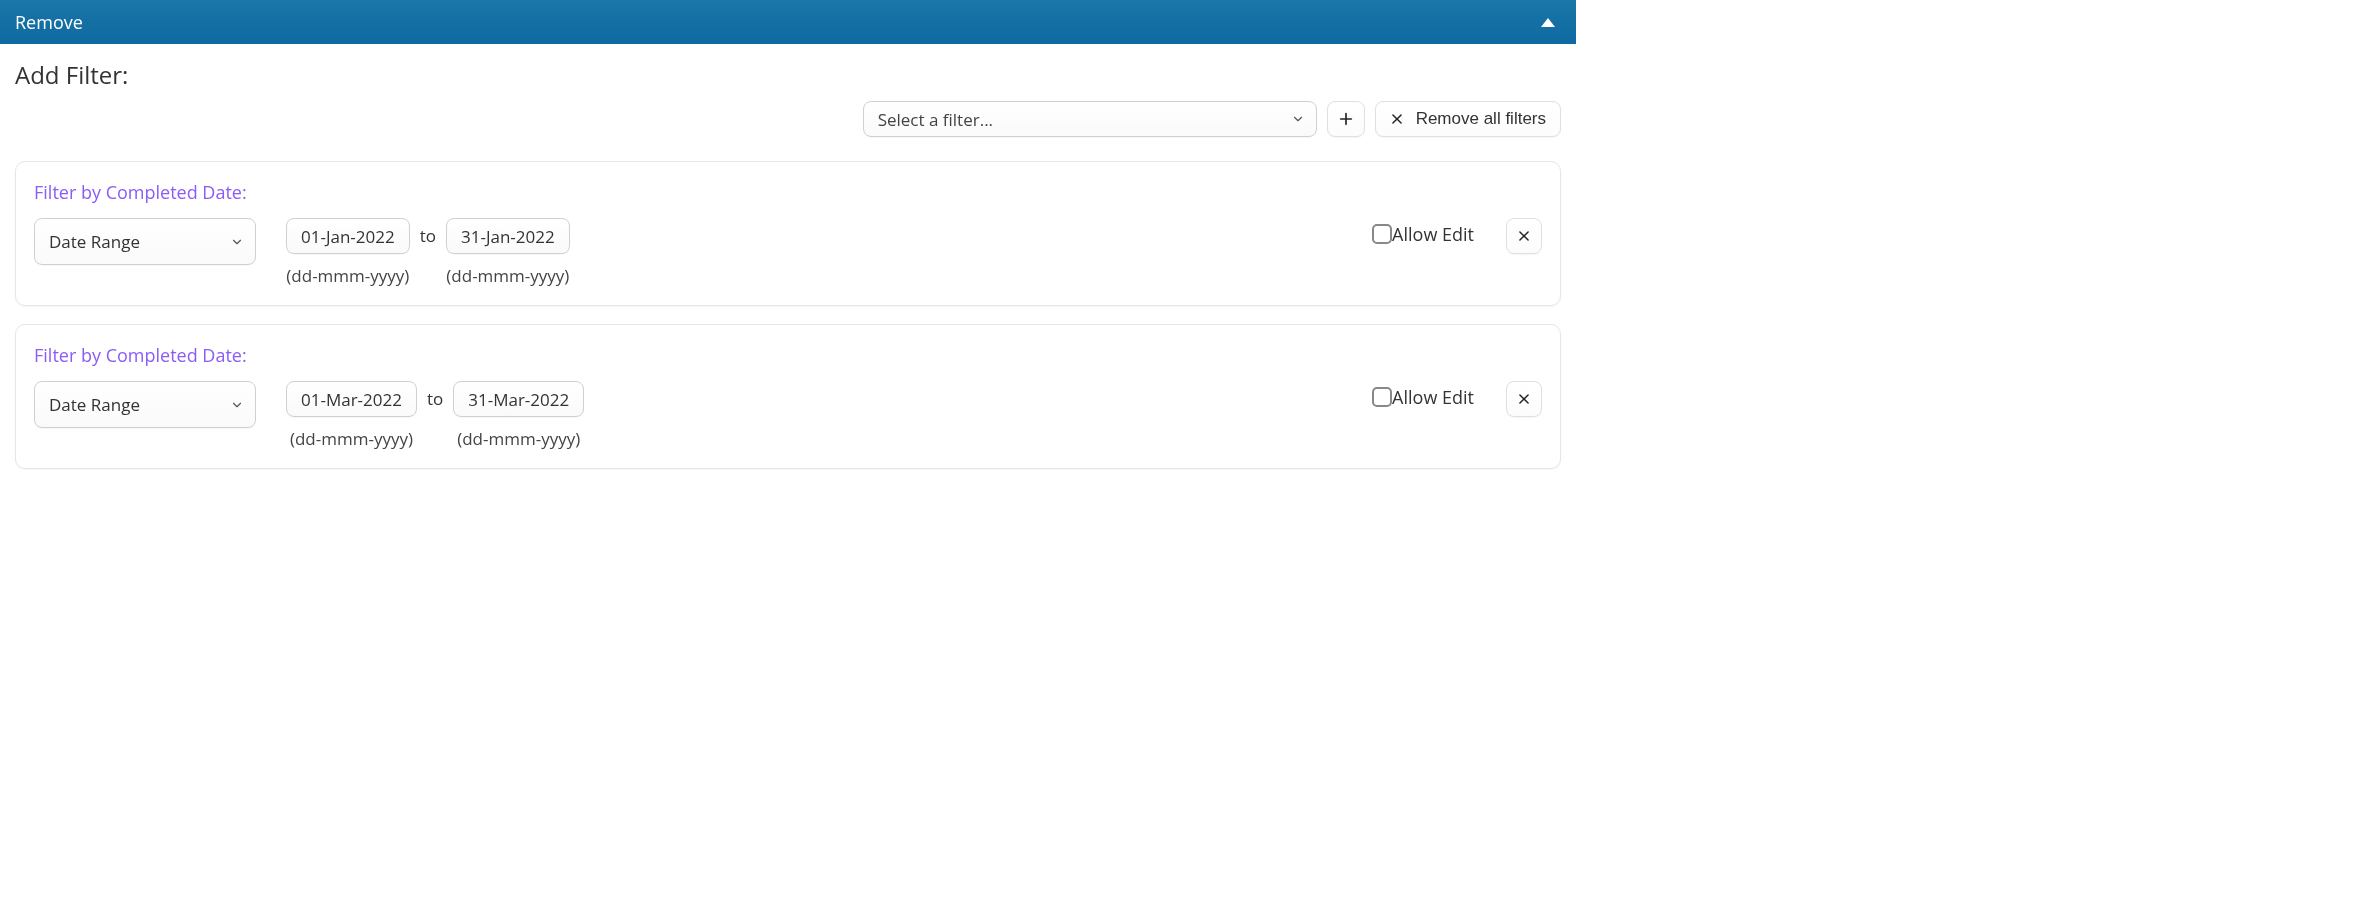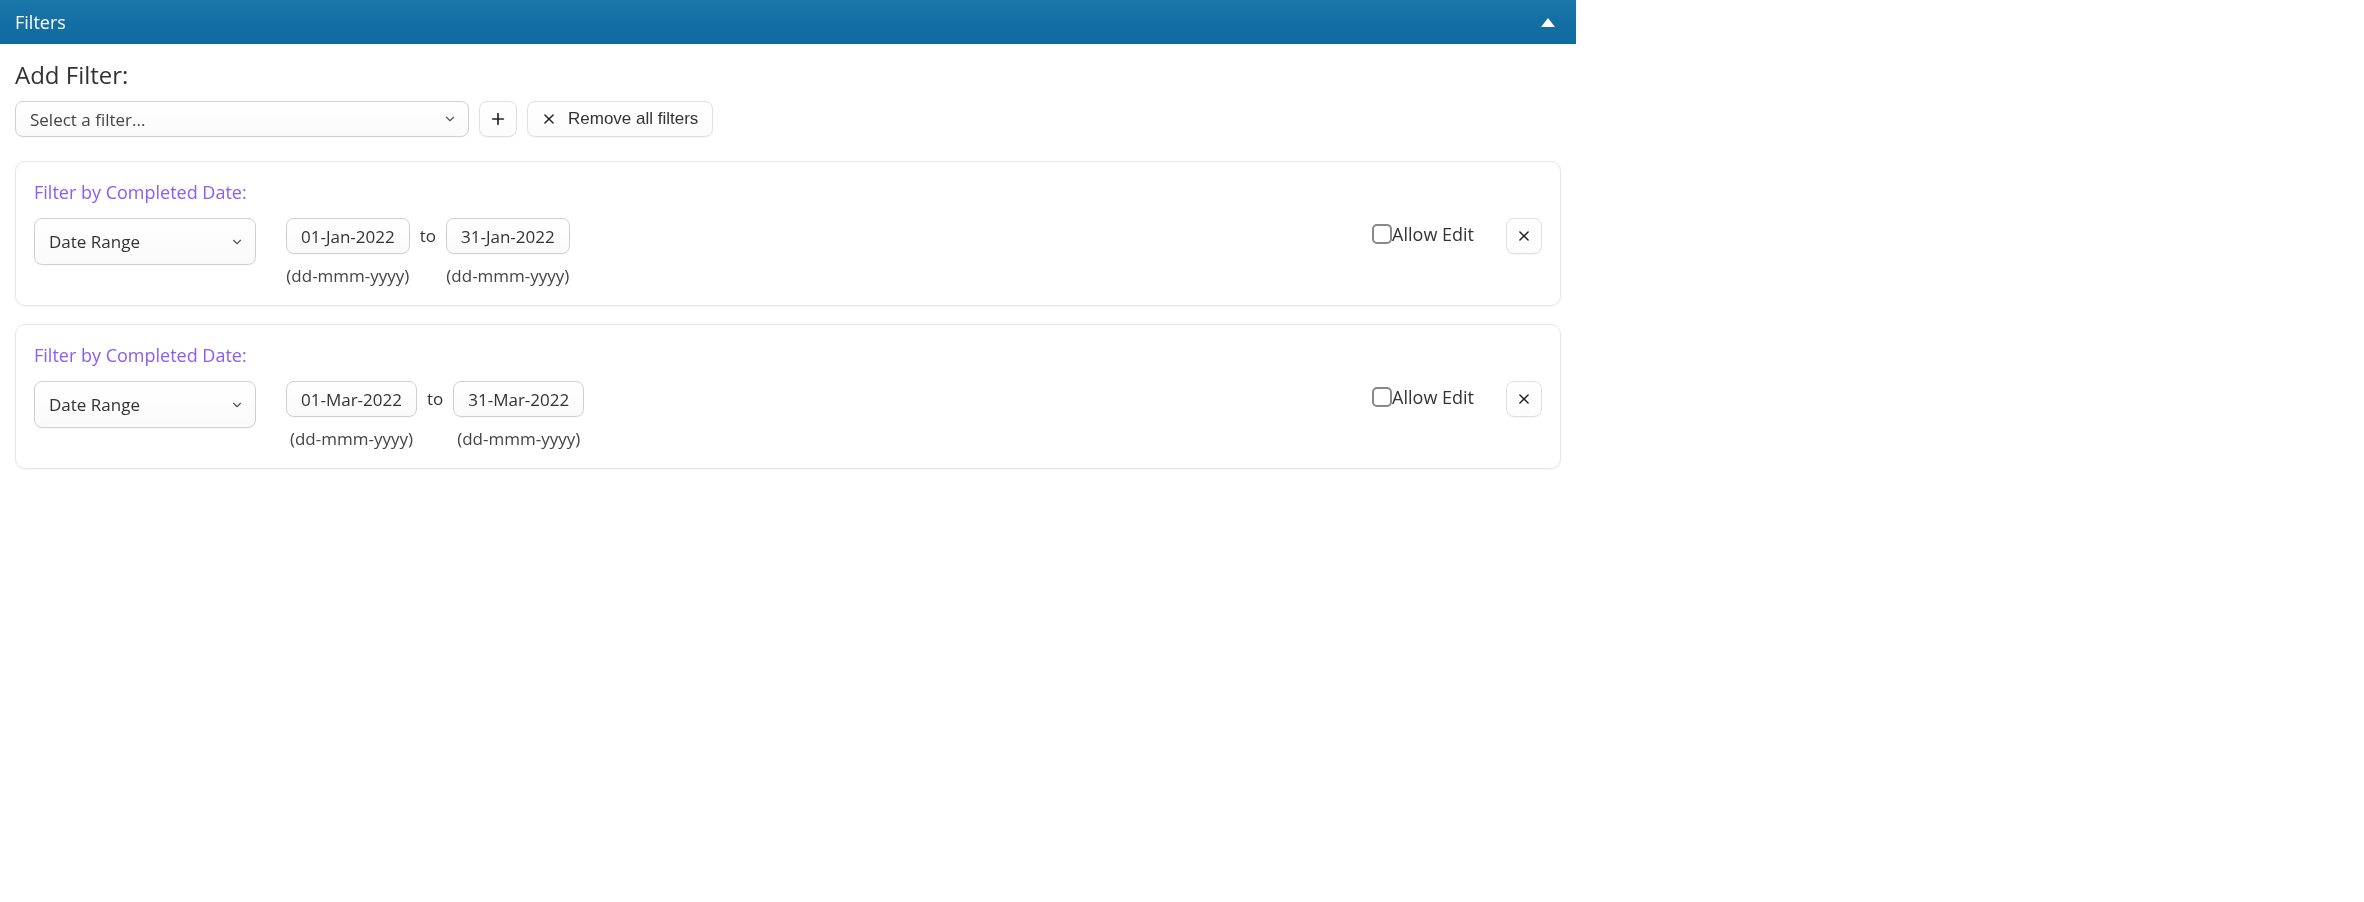--- a/index.html
+++ b/index.html
@@ -37,20 +37,21 @@
     .add-filter-label {
       font-size: 24px;
       color: #333;
       margin-bottom: 10px;
     }
     .add-filter-row {
       display: flex;
       align-items: center;
       gap: 10px;
       margin-bottom: 24px;
+      justify-content: flex-end;
     }
     .select-wrap {
       position: relative;
       width: 454px;
     }
     .select-input {
       width: 100%;
       height: 36px;
       border: 1px solid #d0d0d0;
       border-radius: 8px;
@@ -188,21 +189,21 @@
       justify-content: center;
       cursor: pointer;
       box-shadow: 0 1px 1px rgba(0,0,0,0.04);
     }
     svg { display: block; }
   </style>
 </head>
 <body>
 
 <div class="panel-header">
-  <span>Filters</span>
+  <span>Remove</span>
   <span class="collapse-triangle"></span>
 </div>
 
 <div class="panel-body">
 
   <div class="add-filter-label">Add Filter:</div>
 
   <div class="add-filter-row">
     <div class="select-wrap">
       <div class="select-input">

